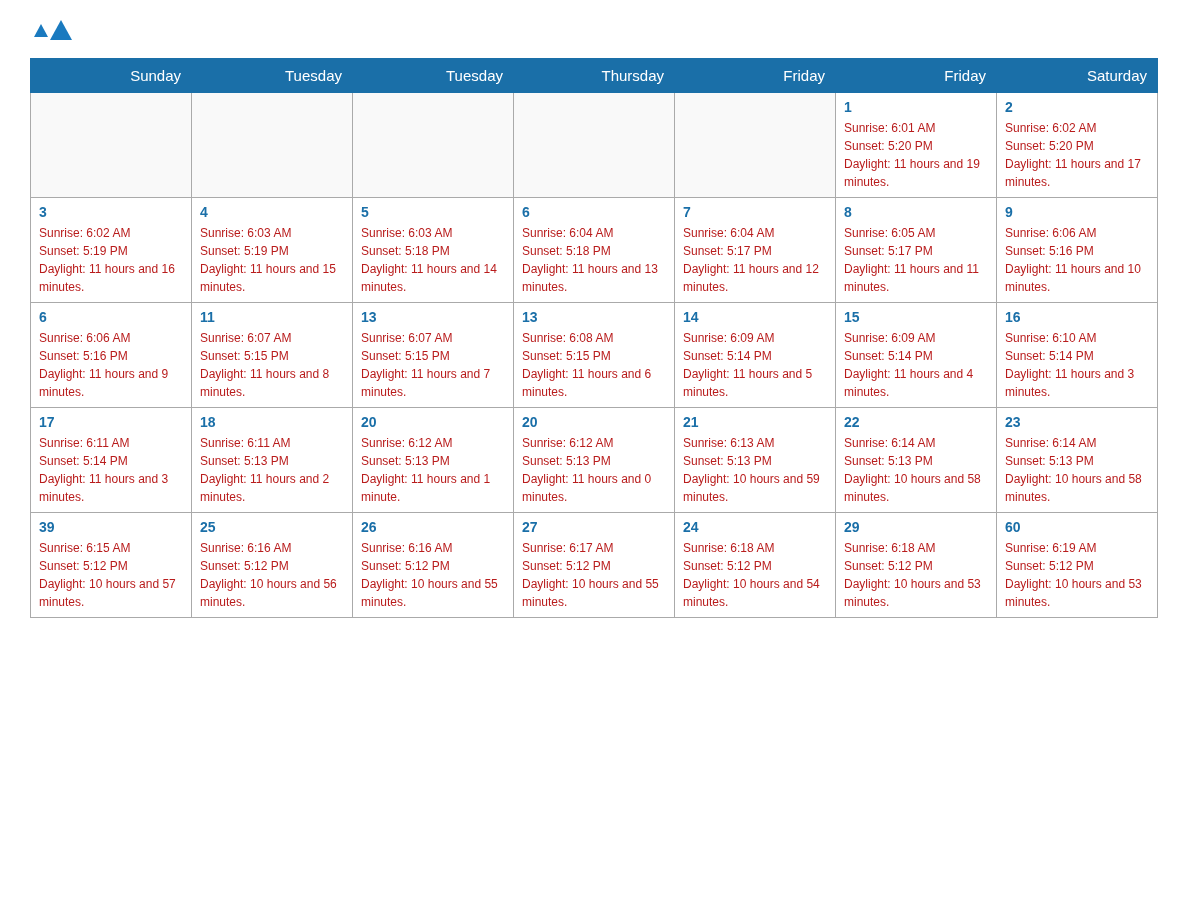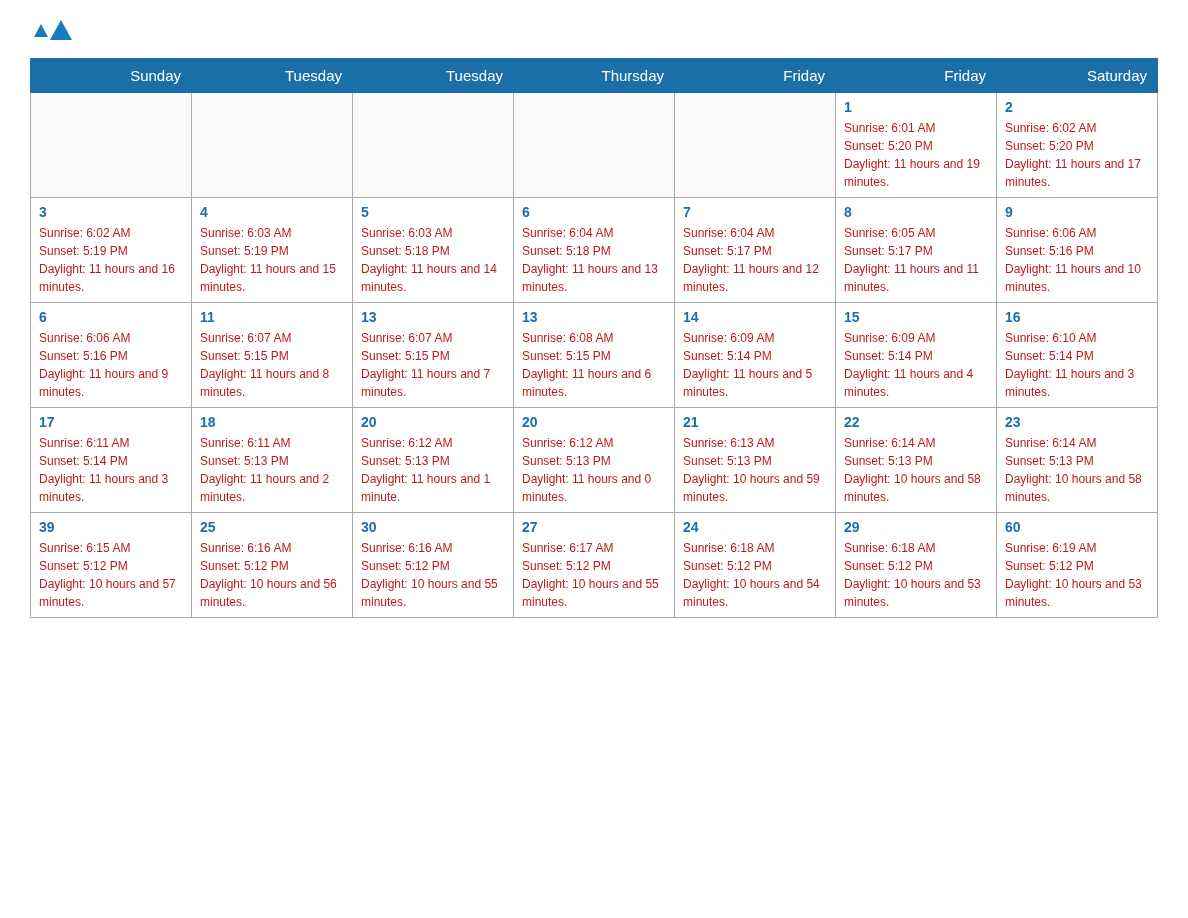--- a/index.html
+++ b/index.html
@@ -260,21 +260,21 @@
       <tr>
         <td>
           <span class="day-number">39</span>
           <div class="day-info">Sunrise: 6:15 AM<br>Sunset: 5:12 PM<br>Daylight: 10 hours and 57 minutes.</div>
         </td>
         <td>
           <span class="day-number">25</span>
           <div class="day-info">Sunrise: 6:16 AM<br>Sunset: 5:12 PM<br>Daylight: 10 hours and 56 minutes.</div>
         </td>
         <td>
-          <span class="day-number">30</span>
+          <span class="day-number">26</span>
           <div class="day-info">Sunrise: 6:16 AM<br>Sunset: 5:12 PM<br>Daylight: 10 hours and 55 minutes.</div>
         </td>
         <td>
           <span class="day-number">27</span>
           <div class="day-info">Sunrise: 6:17 AM<br>Sunset: 5:12 PM<br>Daylight: 10 hours and 55 minutes.</div>
         </td>
         <td>
           <span class="day-number">24</span>
           <div class="day-info">Sunrise: 6:18 AM<br>Sunset: 5:12 PM<br>Daylight: 10 hours and 54 minutes.</div>
         </td>

